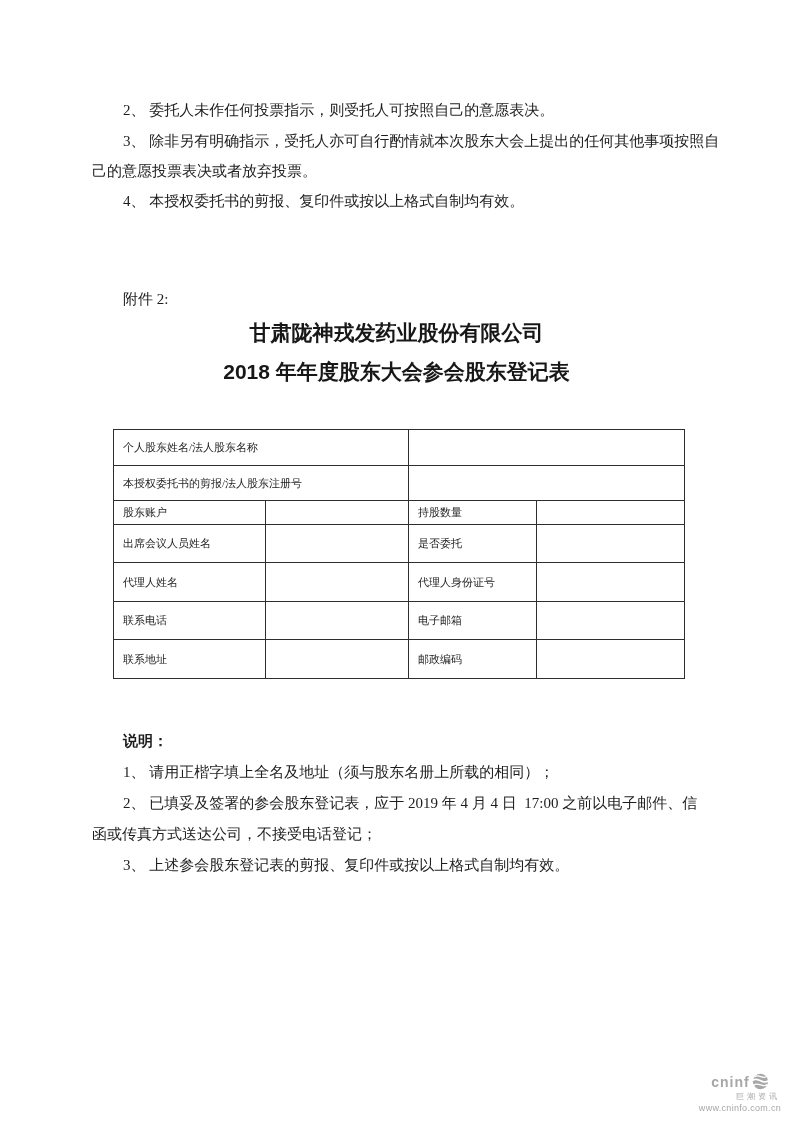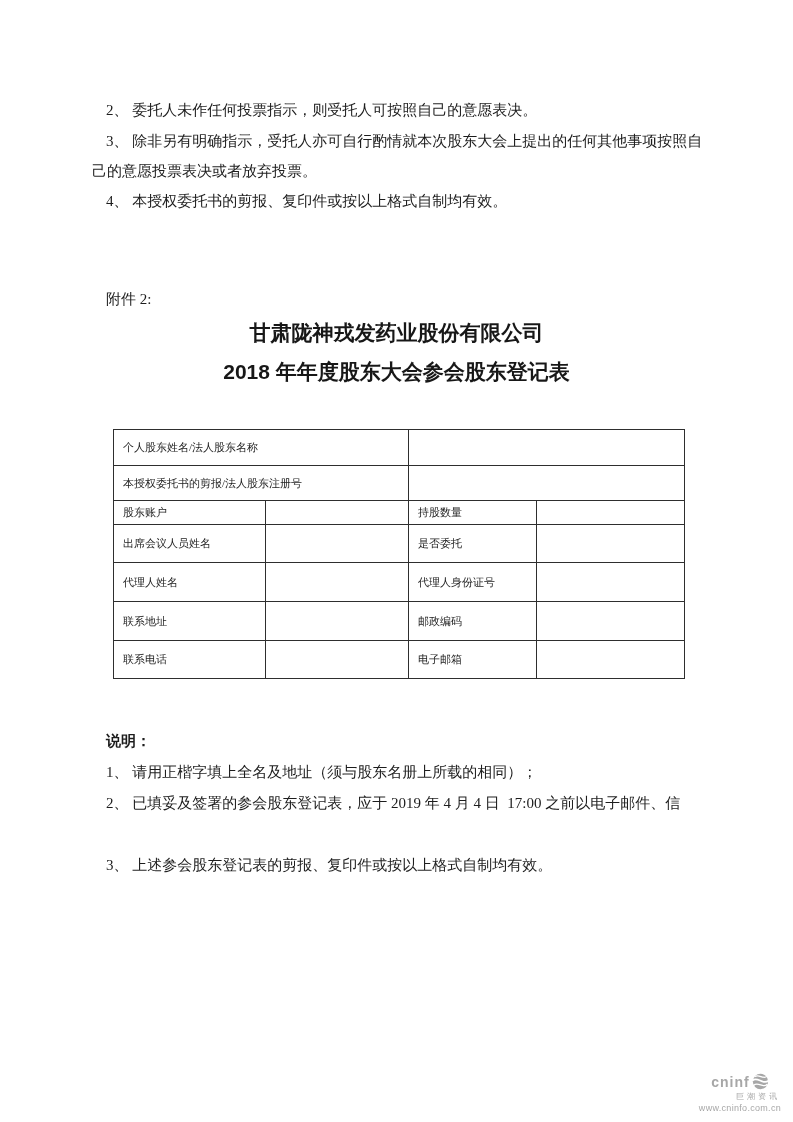--- a/index.html
+++ b/index.html
@@ -11,21 +11,21 @@
     font-family:"Liberation Serif","DejaVu Serif",serif;
     color:#1d1d1d;
   }
   .line {
     position:absolute;
     font-size:15px;
     line-height:21px;
     white-space:pre;
     color:#1d1d1d;
   }
-  .indent { left:106px; }
+  .indent { left:123px; }
   .margin { left:92px; }
   .title {
     position:absolute;
     left:92px; width:609px;
     text-align:center;
     font-family:"Liberation Sans","DejaVu Sans",sans-serif;
     font-weight:700;
     font-size:21px;
     white-space:pre;
     color:#171717;
@@ -101,38 +101,39 @@
       <td></td>
       <td>是否委托</td>
       <td></td>
     </tr>
     <tr style="height:39px">
       <td>代理人姓名</td>
       <td></td>
       <td>代理人身份证号</td>
       <td></td>
     </tr>
+    <tr style="height:38px">
+      <td>联系电话</td>
+      <td></td>
+      <td>电子邮箱</td>
+      <td></td>
+    </tr>
     <tr style="height:39px">
       <td>联系地址</td>
       <td></td>
       <td>邮政编码</td>
-      <td></td>
-    </tr>
-    <tr style="height:38px">
-      <td>联系电话</td>
-      <td></td>
-      <td>电子邮箱</td>
       <td></td>
     </tr>
   </tbody>
     </table>
 
   <div class="line indent notes-heading" style="top:731px">说明：</div>
   <div class="line indent" style="top:762px">1、 请用正楷字填上全名及地址（须与股东名册上所载的相同）；</div>
   <div class="line indent" style="top:793px">2、 已填妥及签署的参会股东登记表，应于 2019 年 4 月 4 日  17:00 之前以电子邮件、信</div>
+  <div class="line margin" style="top:824px">函或传真方式送达公司，不接受电话登记；</div>
   <div class="line indent" style="top:855px">3、 上述参会股东登记表的剪报、复印件或按以上格式自制均有效。</div>
 
   <div class="logo">
     <div class="logo-row1">
       <span class="logo-brand">cninf</span>
       <span style="display:inline-flex">
         <svg width="17" height="17" viewBox="0 0 20 20">
           <circle cx="10" cy="10" r="9" fill="#a7a7a7"></circle>
           <path d="M0.5 9 C 6 3, 13 15, 19.5 9" stroke="#ffffff" stroke-width="2" fill="none"></path>
           <path d="M2 14.5 C 7 9.5, 14 19, 18 13" stroke="#ffffff" stroke-width="1.6" fill="none"></path>

